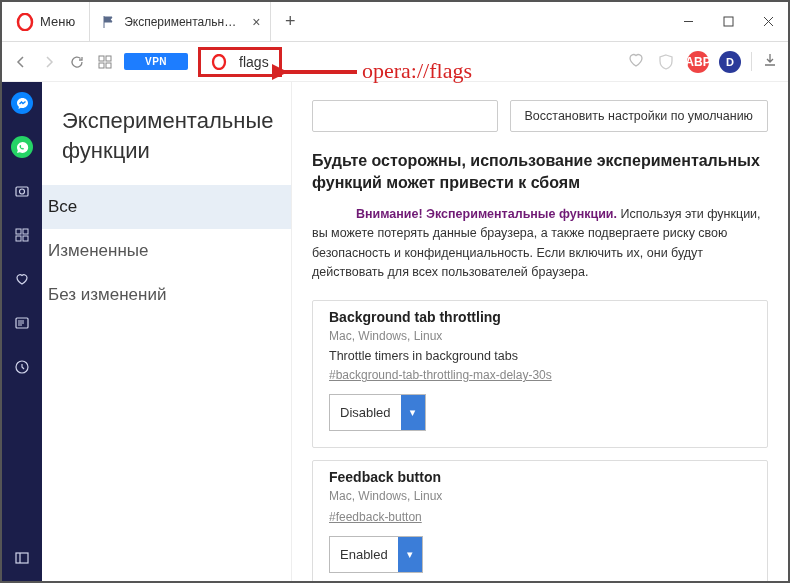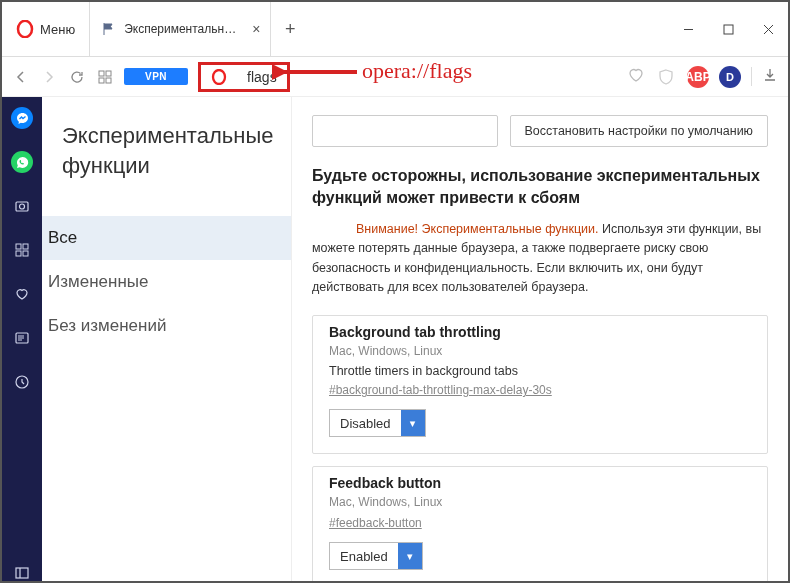--- a/index.html
+++ b/index.html
@@ -1,36 +1,36 @@
 <!DOCTYPE html>
 <html><head>
 <meta charset="utf-8">
 <style>
   * { box-sizing: border-box; margin: 0; padding: 0; }
   body { font-family: -apple-system, "Segoe UI", Arial, sans-serif; font-size: 13px; background: #fff; }
   .frame { width: 790px; height: 583px; border: 2px solid #555; position: relative; overflow: hidden; background: #fff; }
 
   
-  .titlebar { height: 55px; background: #fff; display: flex; align-items: stretch; border-bottom: 1px solid #ddd; }
+  .titlebar { height: 40px; background: #fff; display: flex; align-items: stretch; border-bottom: 1px solid #ddd; }
   .menu-btn { display: flex; align-items: center; gap: 6px; padding: 0 14px; font-size: 13px; color: #333; cursor: pointer; }
   .menu-btn svg { flex: 0 0 auto; }
   .tab { display: flex; align-items: center; gap: 8px; padding: 0 10px 0 12px; max-width: 190px; background: #fff; border-right: 1px solid #ddd; border-left: 1px solid #ddd; position: relative; }
   .tab .flag-ic { color: #5a6a8a; }
   .tab-title { white-space: nowrap; overflow: hidden; text-overflow: ellipsis; font-size: 12px; color: #333; max-width: 120px; }
   .tab-close { color: #555; font-size: 14px; line-height: 1; cursor: pointer; }
   .new-tab { display: flex; align-items: center; justify-content: center; width: 38px; color: #555; font-size: 18px; cursor: pointer; }
   .titlebar-spacer { flex: 1; }
   .win-controls { display: flex; }
   .win-btn { width: 40px; display: flex; align-items: center; justify-content: center; color: #444; cursor: pointer; }
 
   
   .addrbar { height: 40px; display: flex; align-items: center; padding: 0 10px; gap: 10px; background: #fff; border-bottom: 1px solid #eee; }
   .nav-ic { color: #888; cursor: pointer; display:flex; align-items:center; justify-content:center; width:18px; height:18px; }
   .vpn-badge { background: #1d7dff; color: #fff; font-size: 10px; font-weight: 600; padding: 3px 21px; border-radius: 2px; letter-spacing: .5px; }
-  .url-box { display: flex; align-items: center; gap: 20px; border: 3px solid #d62323; padding: 3px 10px; height: 30px; position: relative; }
+  .url-box { display: flex; align-items: center; gap: 12px; border: 3px solid #d62323; padding: 3px 10px; height: 30px; position: relative; }
   .opera-o-sm svg { display:block; }
   .url-text { font-size: 14px; color: #333; }
   .url-field-rest { flex: 1; height: 26px; }
   .heart-ic { color: #bbb; cursor: pointer; }
   .ext-ic { width: 22px; height: 22px; border-radius: 50%; display: flex; align-items: center; justify-content: center; font-size: 11px; font-weight: 700; }
   .ext-shield { color: #ccc; }
   .ext-abp { background: #ef4444; color: #fff; font-size:12px;}
   .ext-d { background: #2a3a9a; color: #fff; }
   .dl-ic { color: #777; cursor: pointer; border-left:1px solid #ddd; padding-left:10px; }
 
@@ -38,39 +38,39 @@
   .main { display: flex; height: calc(583px - 82px); }
   .sidebar { width: 40px; background: #1b1e4a; display: flex; flex-direction: column; align-items: center; padding-top: 10px; gap: 22px; }
   .sb-ic { color: #cfd3ea; cursor: pointer; width: 22px; height: 22px; display:flex; align-items:center; justify-content:center;}
   .sb-ic.msgr { background: #0a84ff; color:#fff; border-radius: 50%; }
   .sb-ic.wa { background: #25d366; color:#fff; border-radius: 50%; font-size:14px;}
   .sb-spacer { flex: 1; }
   .sb-bottom { width: 22px; height: 22px; color: #cfd3ea; display:flex; align-items:center; justify-content:center; margin-bottom: 14px; cursor:pointer;}
 
   
   .leftnav { width: 250px; background: #fff; border-right: 1px solid #eee; }
-  .leftnav h1 { font-size: 22px; font-weight: 400; color: #333; padding: 24px 20px 36px; line-height: 1.35; }
+  .leftnav h1 { font-size: 22px; font-weight: 400; color: #333; padding: 24px 20px 20px; line-height: 1.35; }
   .leftnav-item { padding: 12px 6px; font-size: 17px; color: #555; cursor: pointer; }
   .leftnav-item.active { background: #e7eef6; color: #222; }
 
   
   .content { flex: 1; padding: 18px 20px; overflow: hidden; }
   .toprow { display: flex; gap: 12px; margin-bottom: 18px; }
   .search-box { flex: 1; height: 32px; border: 1px solid #ccc; border-radius: 2px; }
   .reset-btn { height: 32px; border: 1px solid #ccc; background: #fff; padding: 0 14px; font-size: 12.5px; color: #333; cursor: pointer; border-radius:2px;}
   .warn-heading { font-size: 16px; font-weight: 600; color: #222; line-height: 1.4; margin-bottom: 10px; }
   .warn-para { font-size: 12.5px; color: #333; line-height: 1.55; margin-bottom: 18px; }
-  .warn-red { color: #c2410c; font-weight: 400; padding-left: 44px; }
+  .warn-red { color: #701a75; font-weight: 700; padding-left: 44px; }
 
   .flag-card { border: 1px solid #ddd; border-radius: 2px; padding: 8px 16px 16px; margin-bottom: 12px; }
   .flag-title { font-size: 14px; font-weight: 700; color: #222; margin-bottom: 4px;}
   .flag-plat { font-size: 12px; color: #888; margin-bottom: 6px;}
   .flag-desc { font-size: 12.5px; color: #333; margin-bottom: 4px;}
   .flag-tag { font-size: 12px; color: #888; text-decoration: underline; margin-bottom: 12px; display:inline-block;}
-  .flag-select { display: inline-flex; align-items: center; border: 1px solid #bbb; height: 28px; cursor:pointer;}
+  .flag-select { display: inline-flex; align-items: center; border: 1px solid #bbb; height: 37px; cursor:pointer;}
   .flag-select span { padding: 0 10px; font-size: 13px; color: #333;}
   .flag-select .caret { background: #3b7dd8; color:#fff; width: 24px; height: 100%; display: flex; align-items: center; justify-content: center; font-size:11px;}
 
   
   .annot-text { position: absolute; top: 56px; left: 360px; color: #d62323; font-size: 22px; font-weight: 400; font-family: "Comic Sans MS", "Segoe Script", cursive; pointer-events: none; }
   .annot-arrow { position: absolute; top: 58px; left: 270px; pointer-events: none; }
 </style>
 </head>
 <body>
 

